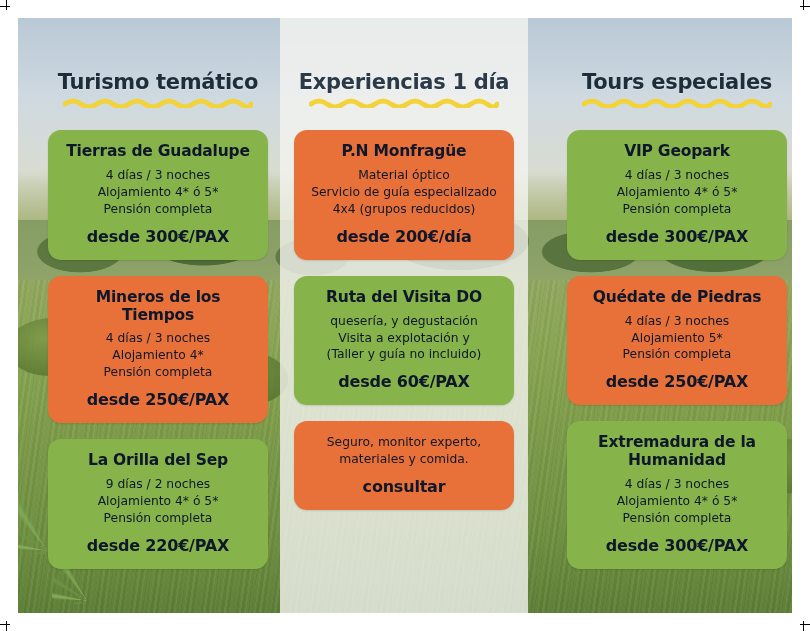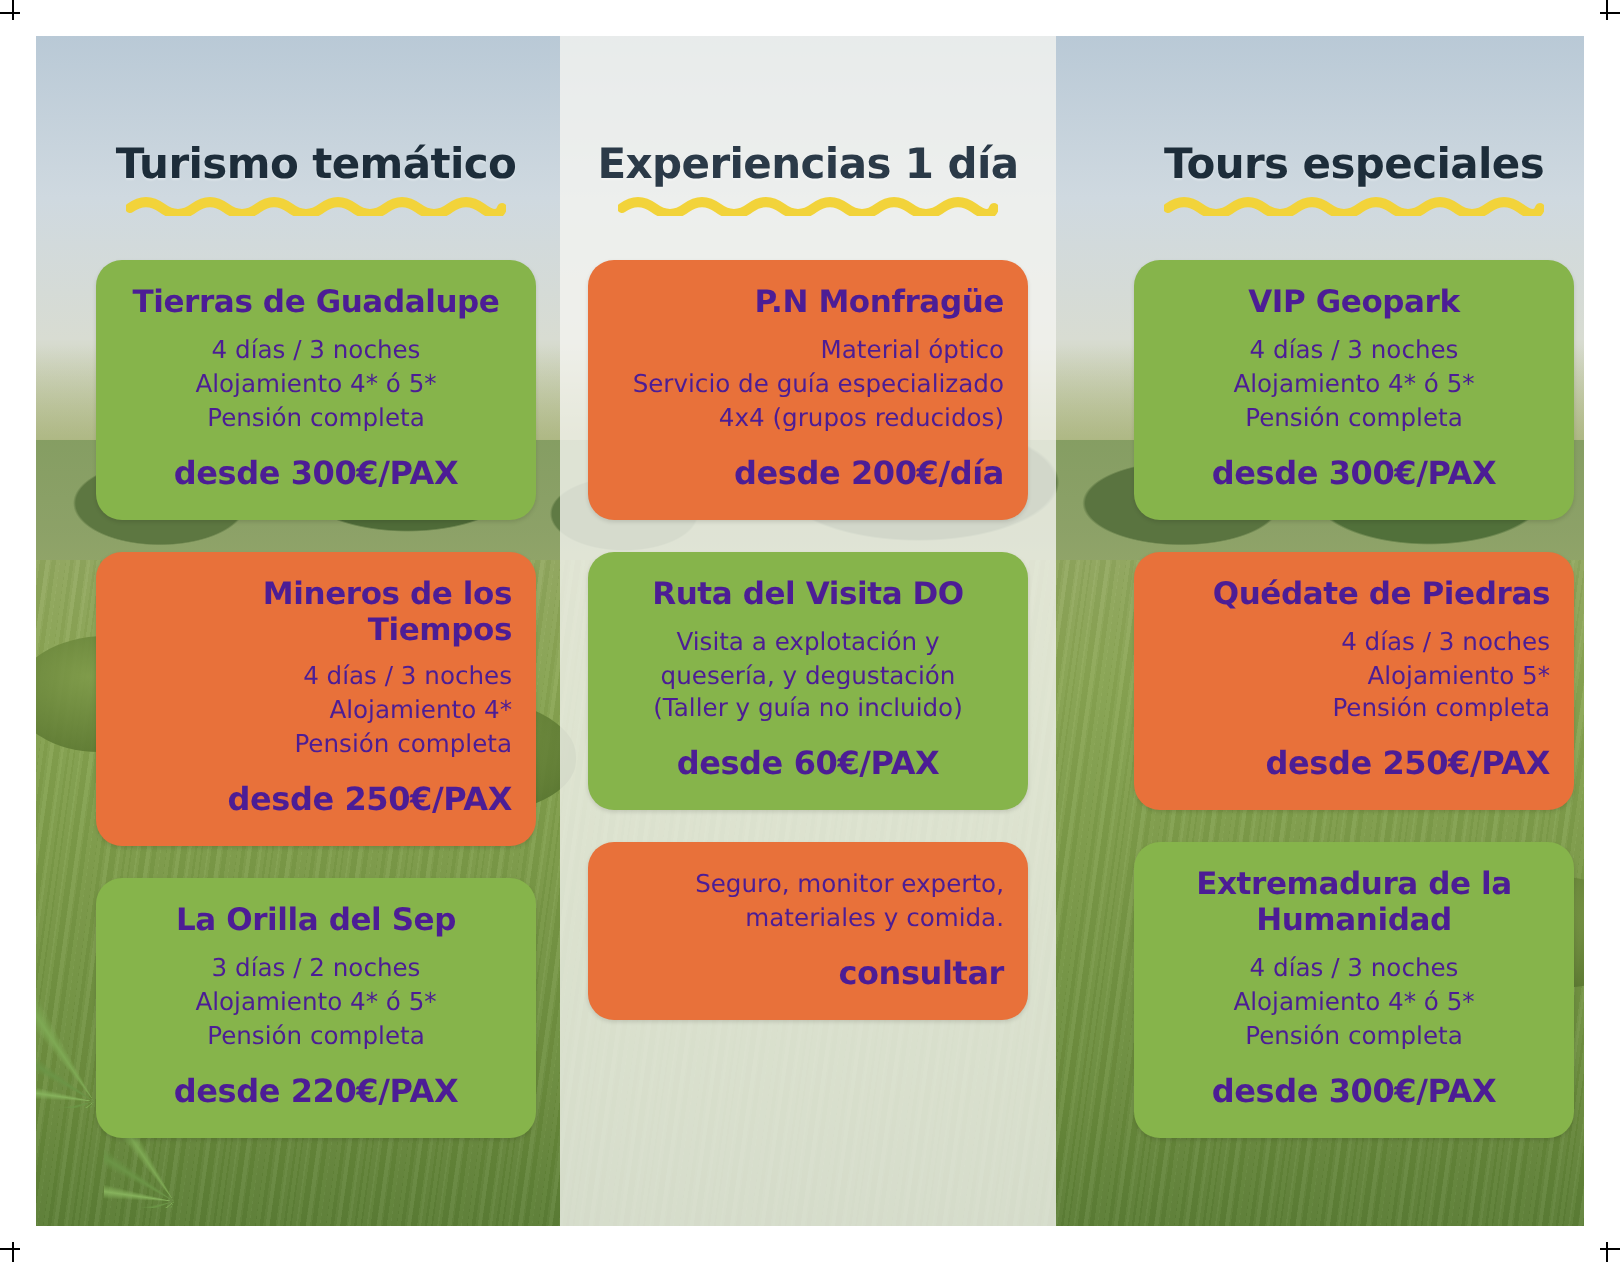--- a/index.html
+++ b/index.html
@@ -129,25 +129,25 @@
     display: block;
     margin: 0 auto 22px auto;
   }
 
   
   .card {
     border-radius: 13px;
     padding: 13px 12px 14px 12px;
     margin: 4px auto 16px auto;
     text-align: center;
-    color: #4c1d95;
+    color: #0f172a;
     box-shadow: 0 1px 2px rgba(0,0,0,0.12);
   }
   .card.green  { background: #86b44b; }
-  .card.orange { background: #e8713a; text-align: right; }
+  .card.orange { background: #e8713a; }
 
   .card-title {
     font-weight: bold;
     font-size: 15.5px;
     line-height: 1.15;
     margin-bottom: 6px;
     letter-spacing: -0.2px;
   }
   .card-line {
     font-size: 12.3px;
@@ -214,21 +214,21 @@
         <div class="card orange">
           <div class="card-title">Mineros de los Tiempos</div>
           <div class="card-line">4 días / 3 noches</div>
           <div class="card-line">Alojamiento 4*</div>
           <div class="card-line">Pensión completa</div>
           <div class="card-price">desde 250€/PAX</div>
         </div>
 
         <div class="card green">
           <div class="card-title">La Orilla del Sep</div>
-          <div class="card-line">3 días / 2 noches</div>
+          <div class="card-line">9 días / 2 noches</div>
           <div class="card-line">Alojamiento 4* ó 5*</div>
           <div class="card-line">Pensión completa</div>
           <div class="card-price">desde 220€/PAX</div>
         </div>
       </div>
 
       <div class="col" id="col-2">
         <div class="col-title">Experiencias 1 día</div>
         <svg class="squiggle" width="190" height="10" viewBox="0 0 190 10">
           <path d="M2 6 Q 10 0, 18 6 T 34 6 T 50 6 T 66 6 T 82 6 T 98 6 T 114 6 T 130 6 T 146 6 T 162 6 T 178 6 T 188 6" fill="none" stroke="#f2d33a" stroke-width="5" stroke-linecap="round"></path>
@@ -237,22 +237,22 @@
         <div class="card orange">
           <div class="card-title">P.N Monfragüe</div>
           <div class="card-line">Material óptico</div>
           <div class="card-line">Servicio de guía especializado</div>
           <div class="card-line">4x4 (grupos reducidos)</div>
           <div class="card-price">desde 200€/día</div>
         </div>
 
         <div class="card green">
           <div class="card-title">Ruta del Visita DO</div>
+          <div class="card-line">quesería, y degustación</div>
           <div class="card-line">Visita a explotación y</div>
-          <div class="card-line">quesería, y degustación</div>
           <div class="card-line">(Taller y guía no incluido)</div>
           <div class="card-price">desde 60€/PAX</div>
         </div>
 
         <div class="card orange">
           <div class="card-line">Seguro, monitor experto,</div>
           <div class="card-line">materiales y comida.</div>
           <div class="card-price">consultar</div>
         </div>
       </div>

